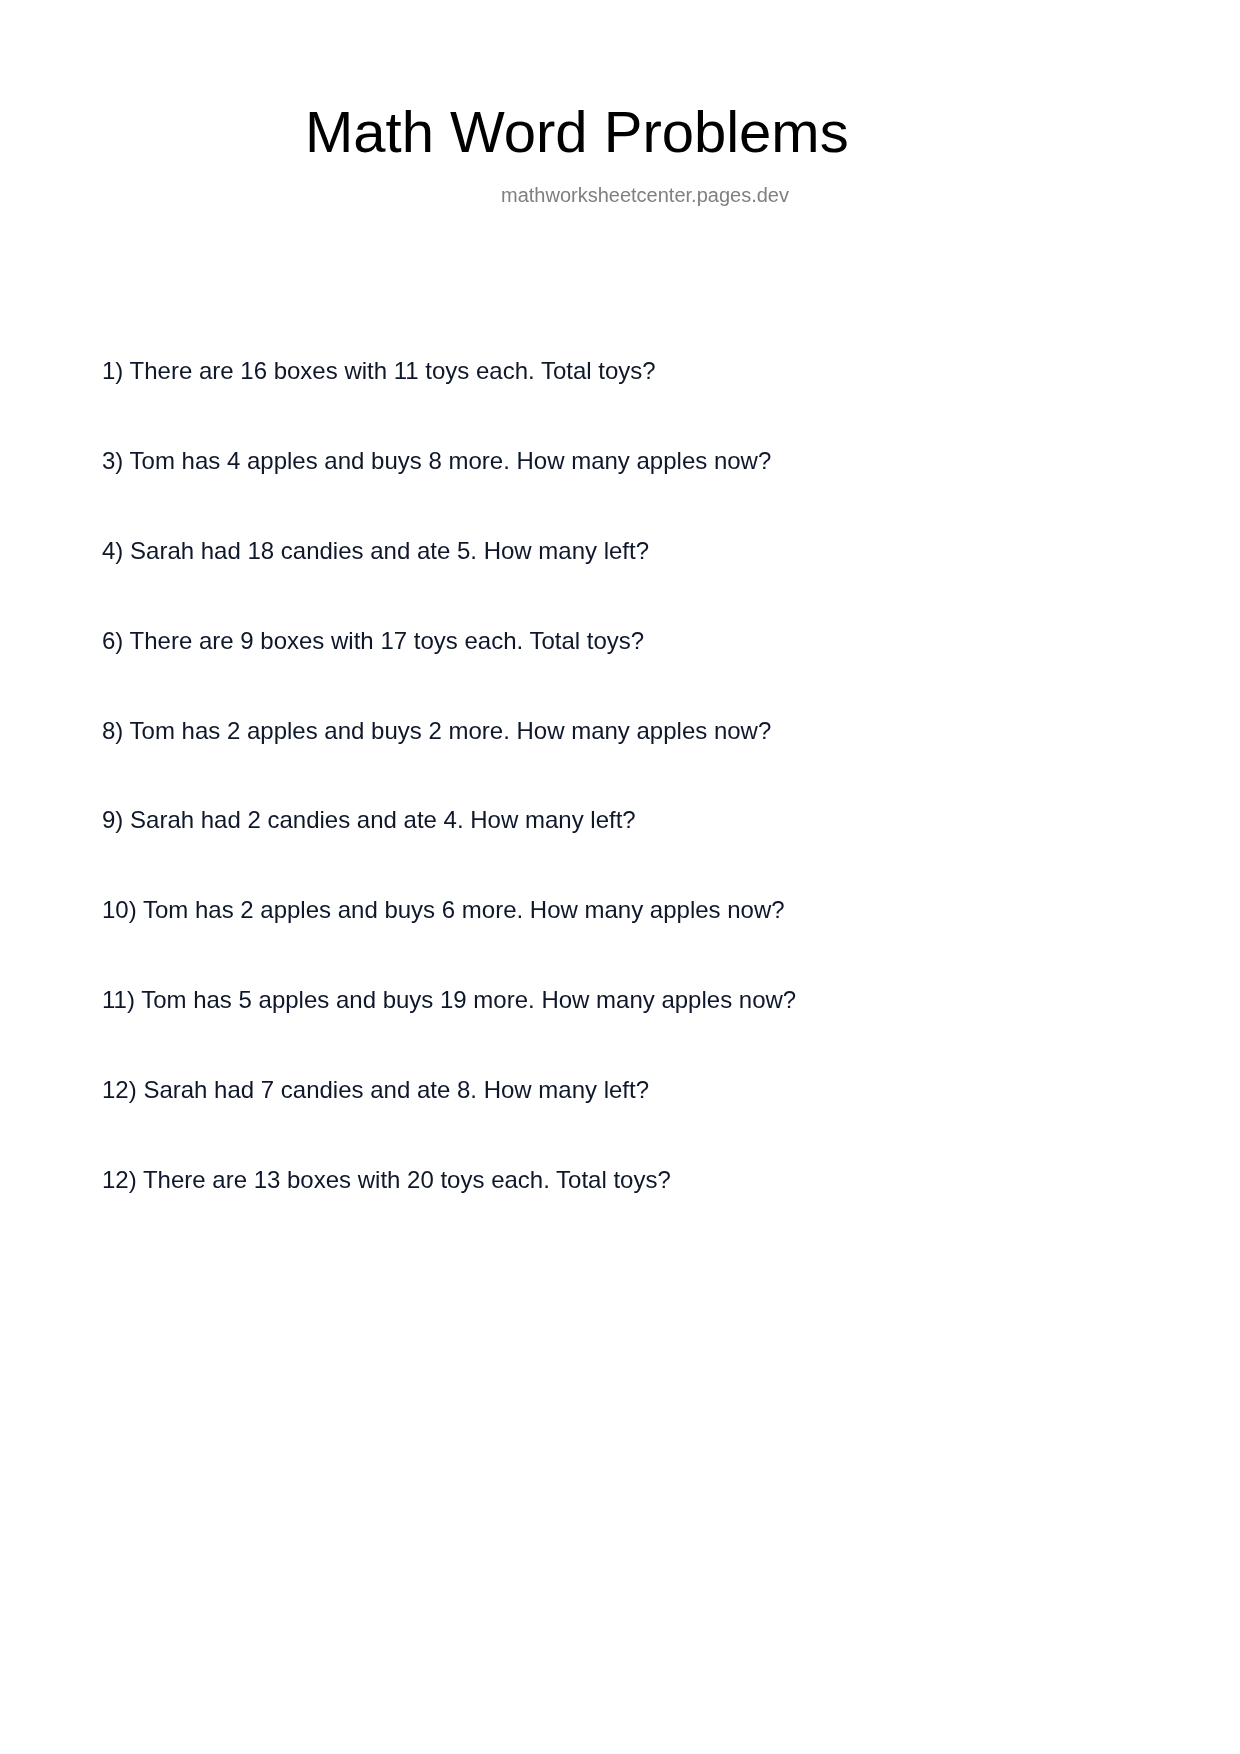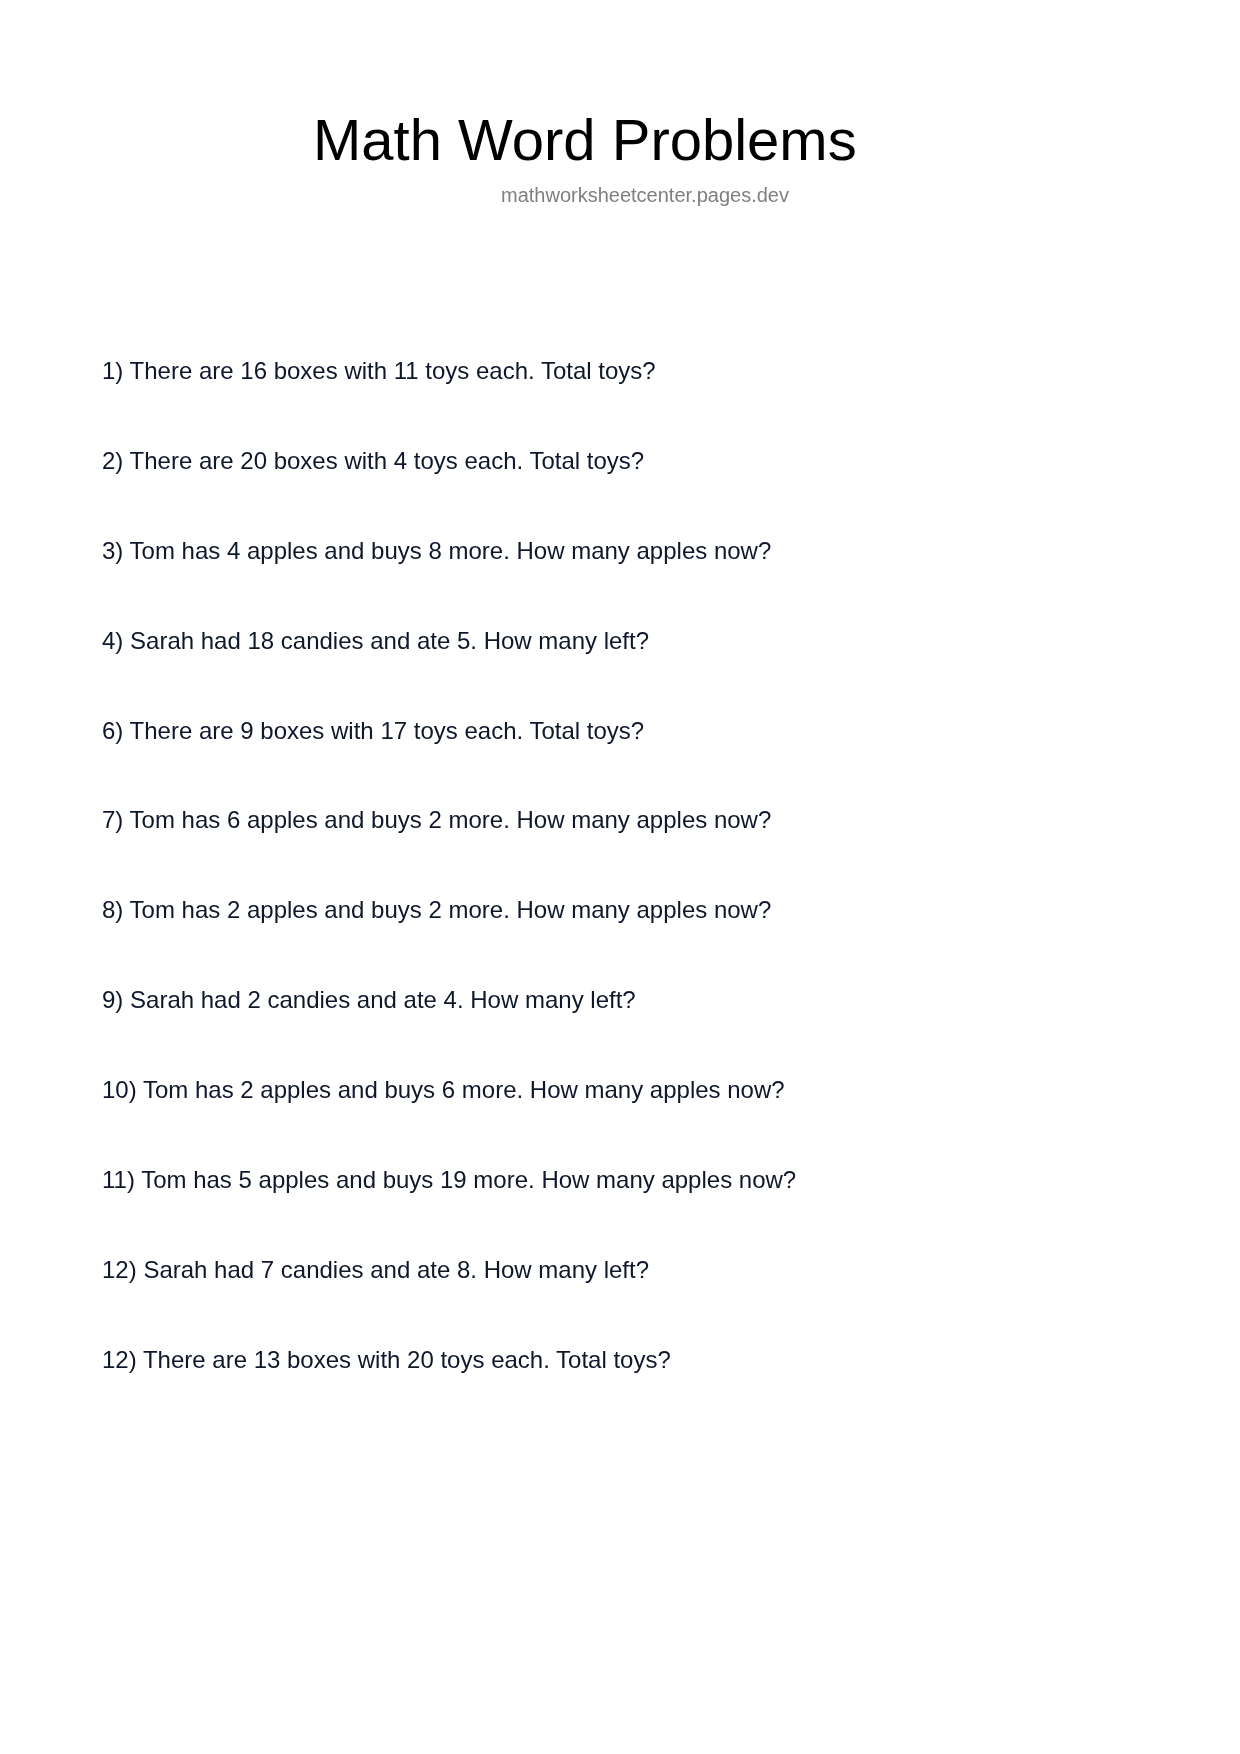--- a/index.html
+++ b/index.html
@@ -19,21 +19,21 @@
       position: absolute;
       left: 0; top: 0;
       width: 1240px;
       height: 1754px;
       background: #ffffff;
     }
     .title {
       position: absolute;
       left: 301px;
       top: 99px;
-      margin: 12px;
+      margin: 4px;
       font-size: 58px;
       font-weight: normal;
       line-height: 1;
       white-space: nowrap;
       color: #000000;
     }
     .source-url {
       position: absolute;
       left: 501px;
       top: 185px;
@@ -64,25 +64,23 @@
   </style>
 </head>
 <body>
 
 <div class="page">
   <h1 class="title">Math Word Problems</h1>
   <div class="source-url">mathworksheetcenter.pages.dev</div>
 
   <ol class="problems">
     <li class="problem"><span class="num">1</span><span class="text">There are 16 boxes with 11 toys each. Total toys?</span></li>
-    <li class="problem"><span class="num">2</span><span class="text">There are 20 boxes with 4 toys each. Total toys?</span></li>
     <li class="problem"><span class="num">3</span><span class="text">Tom has 4 apples and buys 8 more. How many apples now?</span></li>
     <li class="problem"><span class="num">4</span><span class="text">Sarah had 18 candies and ate 5. How many left?</span></li>
     <li class="problem"><span class="num">6</span><span class="text">There are 9 boxes with 17 toys each. Total toys?</span></li>
-    <li class="problem"><span class="num">7</span><span class="text">Tom has 6 apples and buys 2 more. How many apples now?</span></li>
     <li class="problem"><span class="num">8</span><span class="text">Tom has 2 apples and buys 2 more. How many apples now?</span></li>
     <li class="problem"><span class="num">9</span><span class="text">Sarah had 2 candies and ate 4. How many left?</span></li>
     <li class="problem"><span class="num">10</span><span class="text">Tom has 2 apples and buys 6 more. How many apples now?</span></li>
     <li class="problem"><span class="num">11</span><span class="text">Tom has 5 apples and buys 19 more. How many apples now?</span></li>
     <li class="problem"><span class="num">12</span><span class="text">Sarah had 7 candies and ate 8. How many left?</span></li>
     <li class="problem"><span class="num">12</span><span class="text">There are 13 boxes with 20 toys each. Total toys?</span></li>
   </ol>
 </div>
 
 </body></html>

